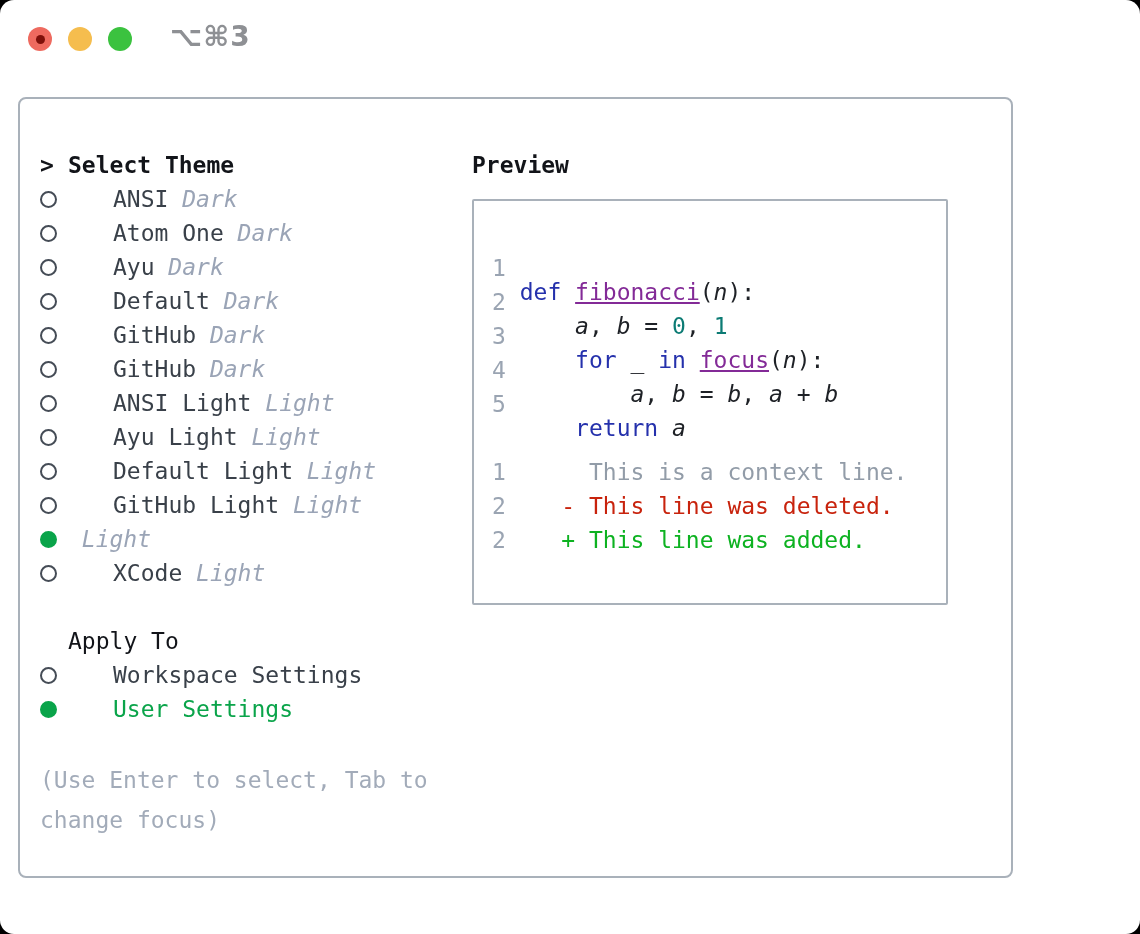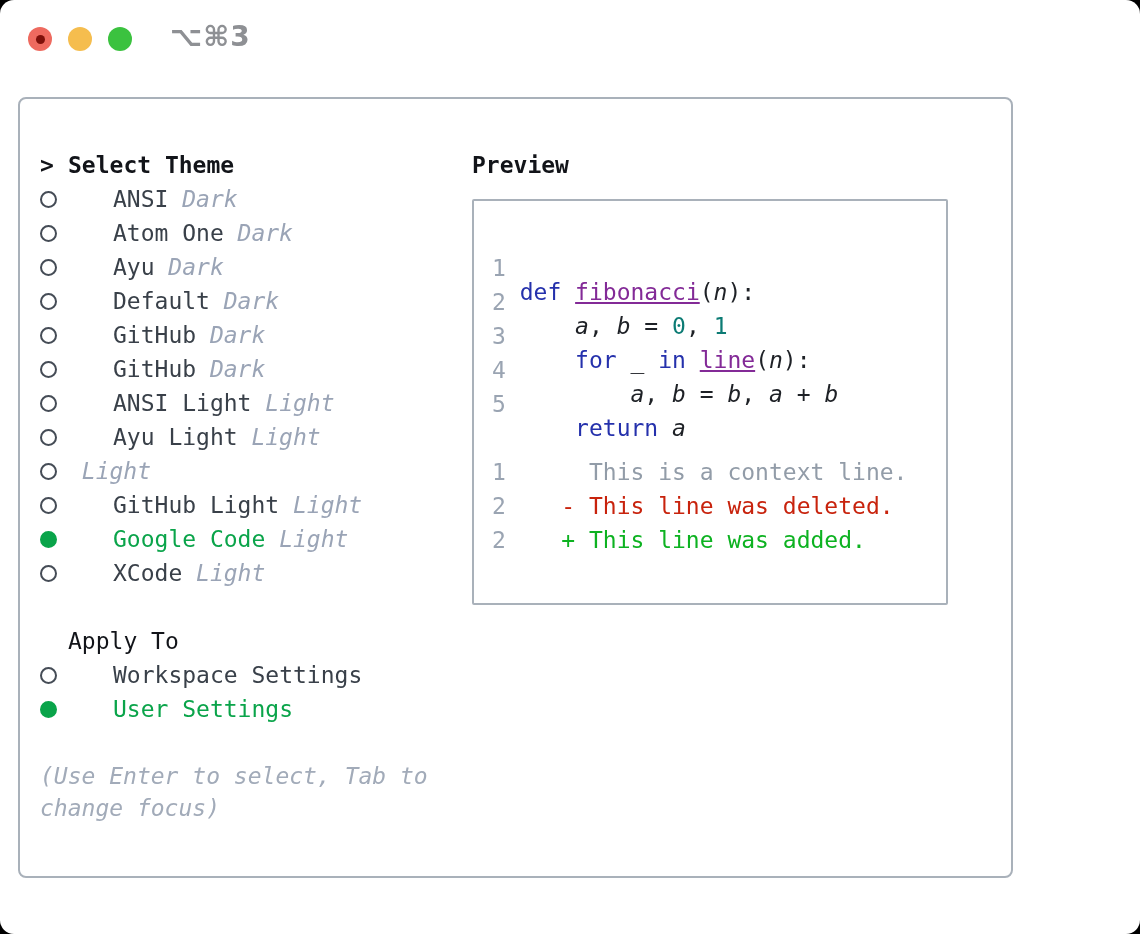--- a/index.html
+++ b/index.html
@@ -28,22 +28,22 @@
   .left-panel{position:absolute;left:20px;top:49px;width:430px;}
   .prefix-col{display:inline-flex;width:28px;flex:0 0 28px;align-items:center;}
   .chevron{font-weight:bold;color:var(--header_text);font-size:23px;}
   .radio{width:13px;height:13px;border-radius:50%;border:2.5px solid #454c56;box-sizing:content-box;}
   .radio.sel{background:var(--selected);border-color:var(--selected);}
   .item-name{color:var(--item_name);margin-left:45px;}
   .row.selected .item-name{color:var(--selected);}
   .item-tag{color:var(--item_tag);font-style:italic;margin-left:0.6em;}
   .section-header{font-weight:bold;color:var(--header_text);text-align:right;}
   .plain-header{color:var(--header_text);}
-  .hint{margin-top:0;width:430px;font-size:23px;line-height:32px;color:var(--hint);
-        white-space:normal;word-break:normal;font-style:italic;}
+  .hint{margin-top:0;width:430px;font-size:23px;line-height:40px;color:var(--hint);
+        white-space:normal;word-break:normal;}
   
   .right-panel{position:absolute;left:452px;top:49px;}
   .preview-box{
     margin-top:17px;box-sizing:border-box;width:476px;height:406px;
     border:2px solid var(--box_border);border-radius:2px;
     padding:16px 0 0 18px;background:#fff;overflow:hidden;
   }
   .lnum{color:var(--line_number);}
   .tk{color:var(--code_plain);margin-top:48px;}
   .tk.kw{color:var(--keyword);}
@@ -80,23 +80,23 @@
 
       <div id="theme-list">
           <div class="mono-line row"><span class="prefix-col"><span class="radio"></span></span><span class="item-name">ANSI</span><span class="item-tag">Dark</span></div>
           <div class="mono-line row"><span class="prefix-col"><span class="radio"></span></span><span class="item-name">Atom One</span><span class="item-tag">Dark</span></div>
           <div class="mono-line row"><span class="prefix-col"><span class="radio"></span></span><span class="item-name">Ayu</span><span class="item-tag">Dark</span></div>
           <div class="mono-line row"><span class="prefix-col"><span class="radio"></span></span><span class="item-name">Default</span><span class="item-tag">Dark</span></div>
           <div class="mono-line row"><span class="prefix-col"><span class="radio"></span></span><span class="item-name">GitHub</span><span class="item-tag">Dark</span></div>
           <div class="mono-line row"><span class="prefix-col"><span class="radio"></span></span><span class="item-name">GitHub</span><span class="item-tag">Dark</span></div>
           <div class="mono-line row"><span class="prefix-col"><span class="radio"></span></span><span class="item-name">ANSI Light</span><span class="item-tag">Light</span></div>
           <div class="mono-line row"><span class="prefix-col"><span class="radio"></span></span><span class="item-name">Ayu Light</span><span class="item-tag">Light</span></div>
-          <div class="mono-line row"><span class="prefix-col"><span class="radio"></span></span><span class="item-tag">Light</span></div>
+          <div class="mono-line row"><span class="prefix-col"><span class="radio"></span></span><span class="item-name">Default Light</span><span class="item-tag">Light</span></div>
           <div class="mono-line row"><span class="prefix-col"><span class="radio"></span></span><span class="item-name">GitHub Light</span><span class="item-tag">Light</span></div>
-          <div class="mono-line row selected"><span class="prefix-col"><span class="radio sel"></span></span><span class="item-name">Google Code</span><span class="item-tag">Light</span></div>
+          <div class="mono-line row selected"><span class="prefix-col"><span class="radio sel"></span></span><span class="item-tag">Light</span></div>
           <div class="mono-line row"><span class="prefix-col"><span class="radio"></span></span><span class="item-name">XCode</span><span class="item-tag">Light</span></div>
         </div>
 
       <div class="blank-line"></div>
 
       <div class="mono-line row">
         <span class="prefix-col"></span>
         <span class="plain-header">Apply To</span>
       </div>
 
@@ -111,21 +111,21 @@
     </div>
 
     <div class="right-panel">
       <div class="mono-line">
         <span class="section-header">Preview</span>
       </div>
       <div class="preview-box" id="preview-box">
           <div class="mono-line blank-line"></div>
           <div class="mono-line"><span class="lnum">1 </span><span class="tk kw">def</span><span class="tk"> </span><span class="tk fn">fibonacci</span><span class="tk">(</span><span class="tk var">n</span><span class="tk">):</span></div>
           <div class="mono-line"><span class="lnum">2 </span><span class="tk">    </span><span class="tk var">a</span><span class="tk">, </span><span class="tk var">b</span><span class="tk"> = </span><span class="tk lit">0</span><span class="tk">, </span><span class="tk lit">1</span></div>
-          <div class="mono-line"><span class="lnum">3 </span><span class="tk">    </span><span class="tk kw">for</span><span class="tk"> _ </span><span class="tk kw">in</span><span class="tk"> </span><span class="tk fn">line</span><span class="tk">(</span><span class="tk var">n</span><span class="tk">):</span></div>
+          <div class="mono-line"><span class="lnum">3 </span><span class="tk">    </span><span class="tk kw">for</span><span class="tk"> _ </span><span class="tk kw">in</span><span class="tk"> </span><span class="tk fn">focus</span><span class="tk">(</span><span class="tk var">n</span><span class="tk">):</span></div>
           <div class="mono-line"><span class="lnum">4 </span><span class="tk">        </span><span class="tk var">a</span><span class="tk">, </span><span class="tk var">b</span><span class="tk"> = </span><span class="tk var">b</span><span class="tk">, </span><span class="tk var">a</span><span class="tk"> + </span><span class="tk var">b</span></div>
           <div class="mono-line"><span class="lnum">5 </span><span class="tk">    </span><span class="tk kw">return</span><span class="tk"> </span><span class="tk var">a</span></div>
           <div class="mono-line blank-line"></div>
           <div class="mono-line"><span class="lnum">1 </span><span class="diff context">     This is a context line.</span></div>
           <div class="mono-line"><span class="lnum">2 </span><span class="diff deleted">   - This line was deleted.</span></div>
           <div class="mono-line"><span class="lnum">2 </span><span class="diff added">   + This line was added.</span></div>
         </div>
     </div>
 
   </div>

